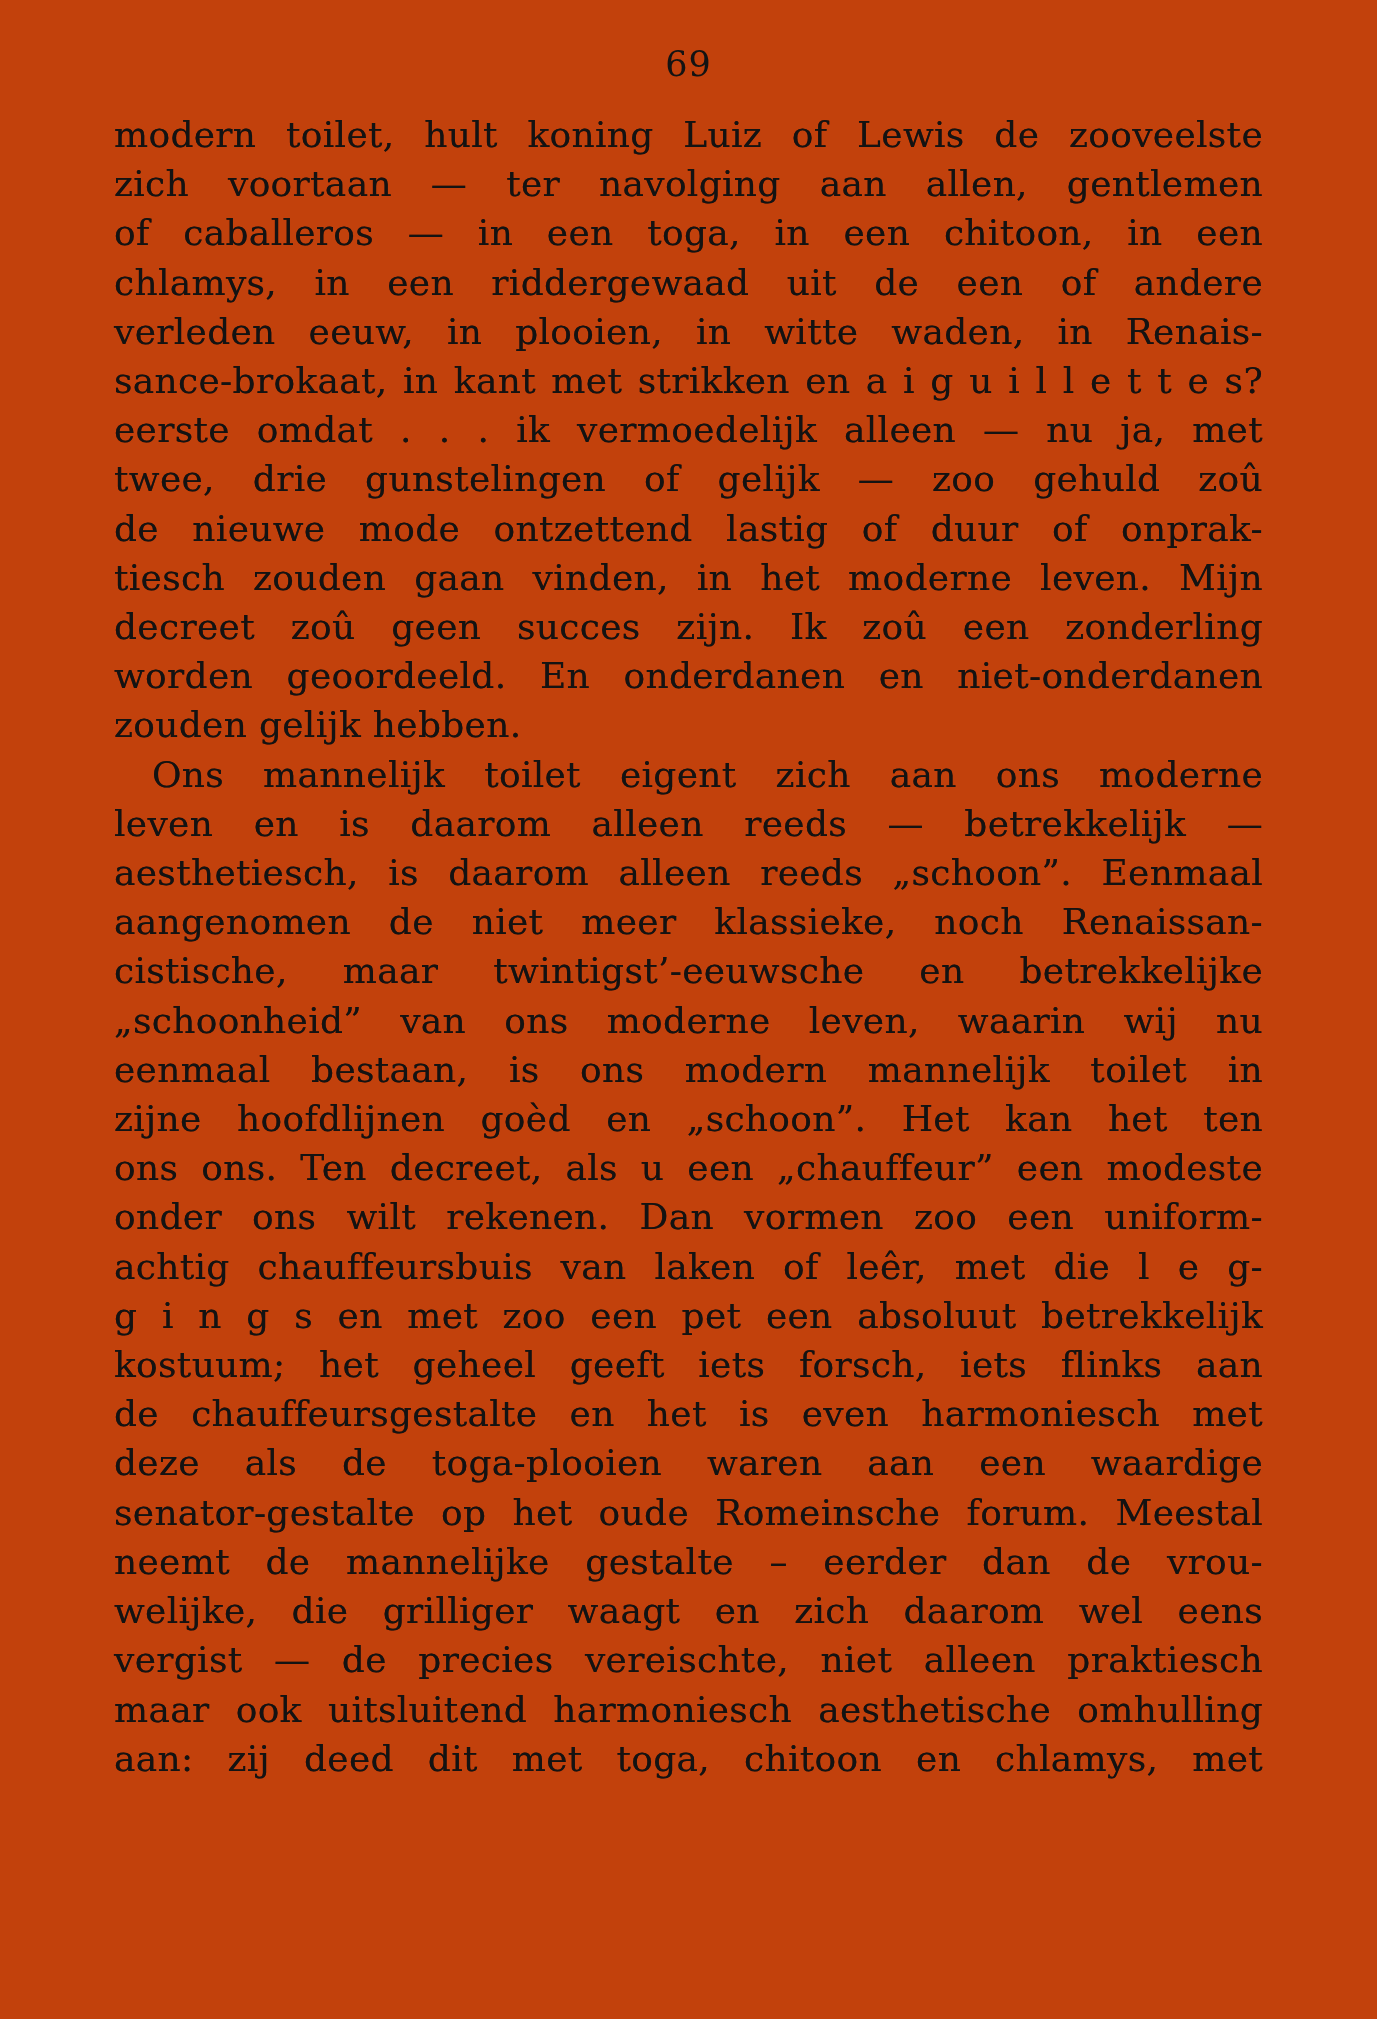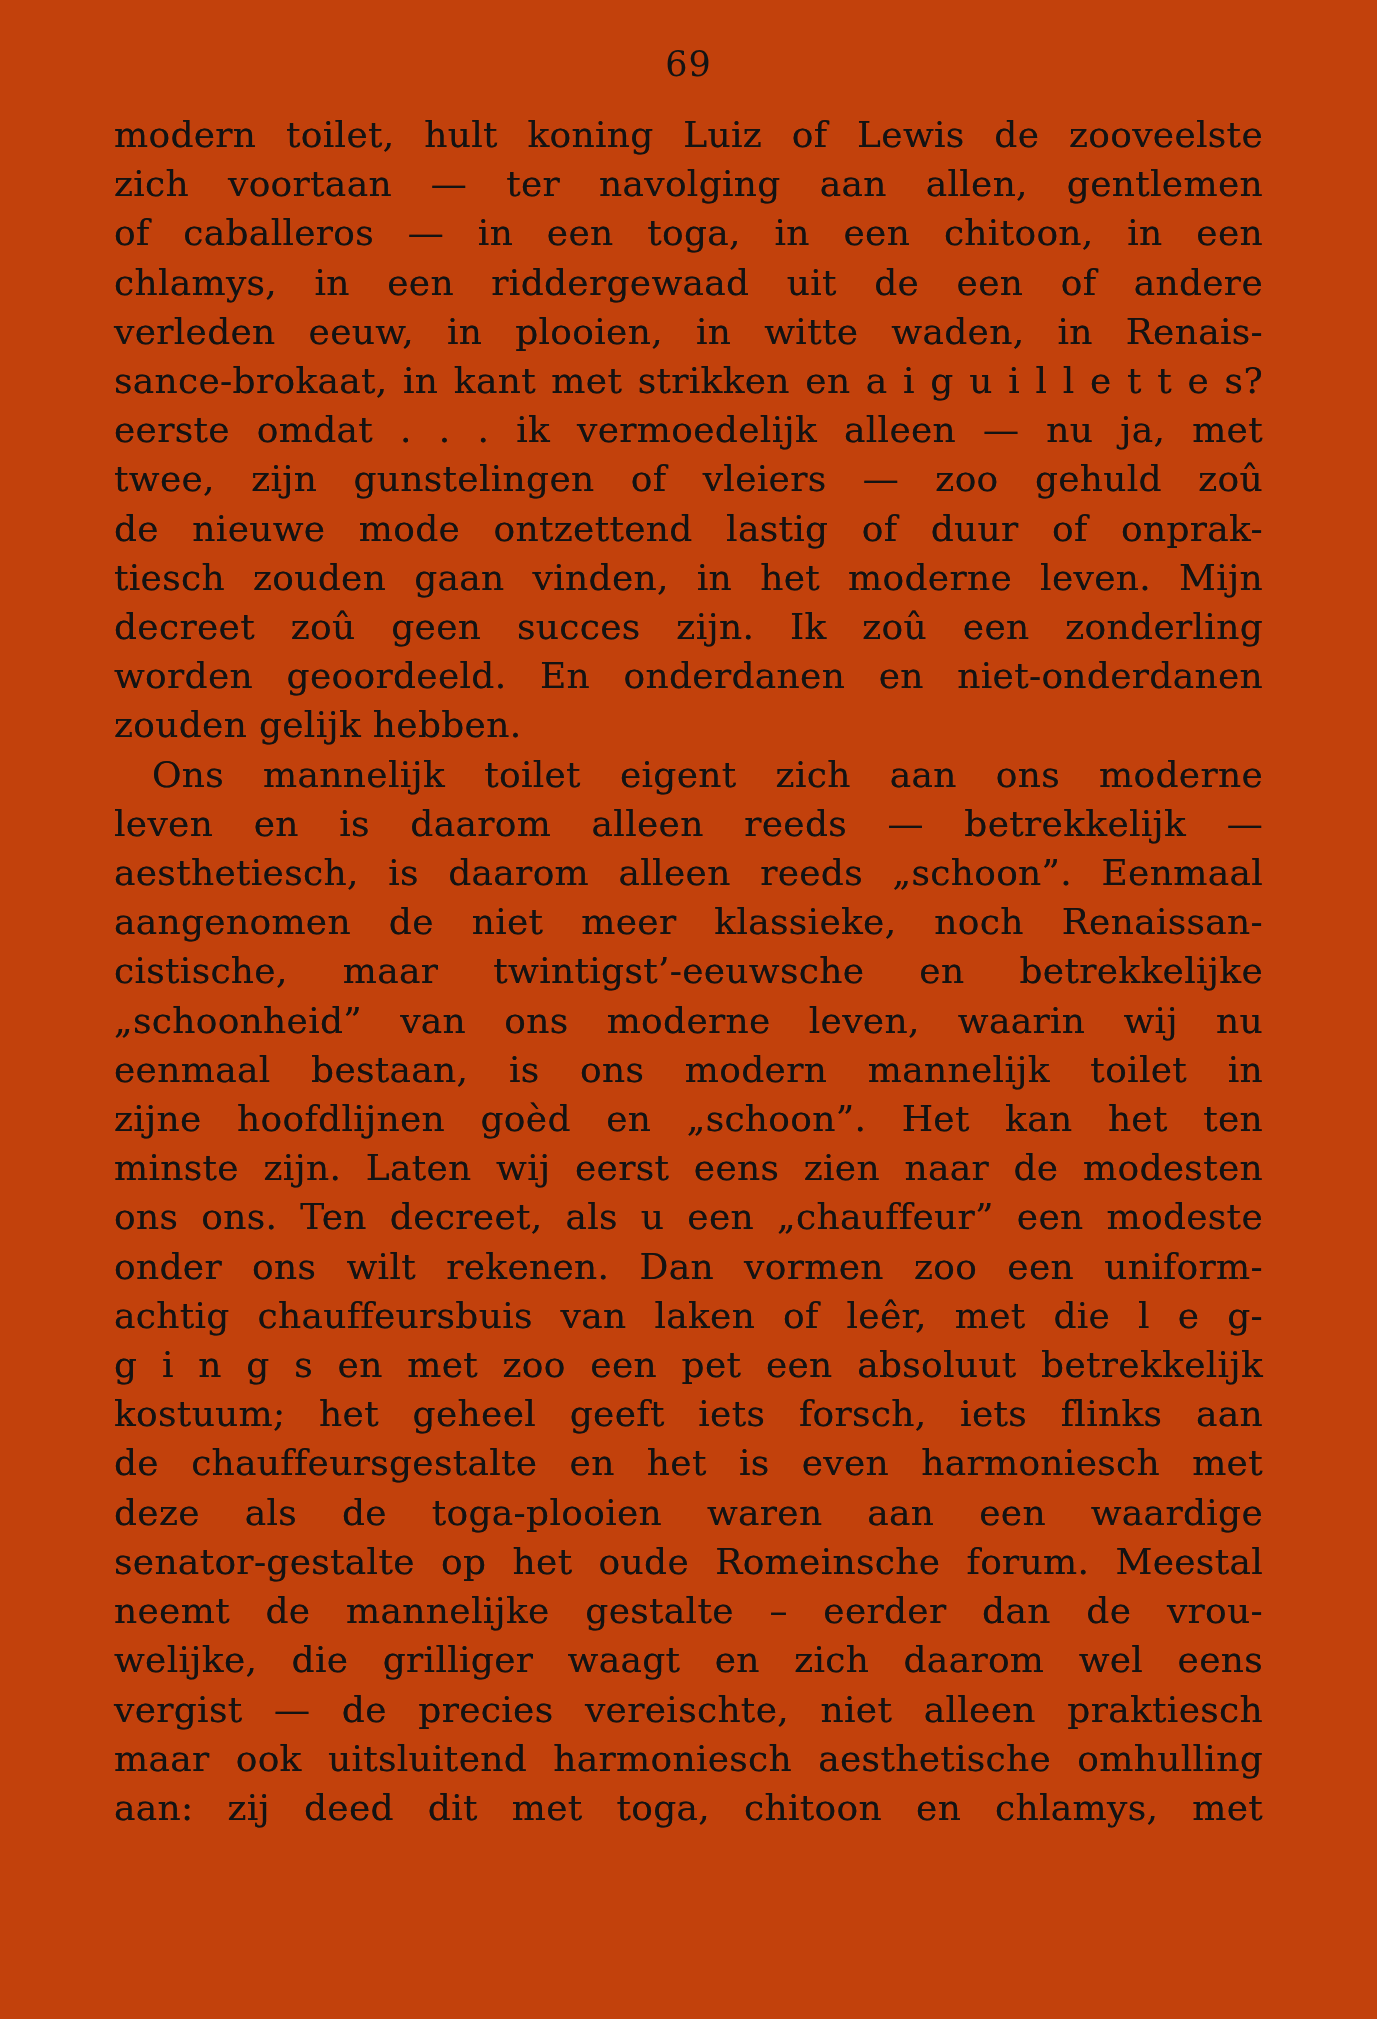--- a/index.html
+++ b/index.html
@@ -56,38 +56,37 @@
   <div class="text-block">
 
     <div>
       <div class="line">modern toilet, hult koning Luiz of Lewis de zooveelste</div>
       <div class="line">zich voortaan — ter navolging aan allen, gentlemen</div>
       <div class="line">of caballeros — in een toga, in een chitoon, in een</div>
       <div class="line">chlamys, in een riddergewaad uit de een of andere</div>
       <div class="line">verleden eeuw, in plooien, in witte waden, in Renais-</div>
       <div class="line">sance-brokaat, in kant met strikken en a i g u i l l e t t e s?</div>
       <div class="line">eerste omdat . . . ik vermoedelijk alleen — nu ja, met</div>
-      <div class="line">twee, zijn gunstelingen of vleiers — zoo gehuld zoû</div>
+      <div class="line">twee, drie gunstelingen of gelijk — zoo gehuld zoû</div>
       <div class="line">de nieuwe mode ontzettend lastig of duur of onprak-</div>
       <div class="line">tiesch zouden gaan vinden, in het moderne leven. Mijn</div>
       <div class="line">decreet zoû geen succes zijn. Ik zoû een zonderling</div>
       <div class="line">worden geoordeeld. En onderdanen en niet-onderdanen</div>
       <div class="line para-end">zouden gelijk hebben.</div>
     </div>
 
     <div>
       <div class="line indented">Ons mannelijk toilet eigent zich aan ons moderne</div>
       <div class="line">leven en is daarom alleen reeds — betrekkelijk —</div>
       <div class="line">aesthetiesch, is daarom alleen reeds „schoon”. Eenmaal</div>
       <div class="line">aangenomen de niet meer klassieke, noch Renaissan-</div>
       <div class="line">cistische, maar twintigst’-eeuwsche en betrekkelijke</div>
       <div class="line">„schoonheid” van ons moderne leven, waarin wij nu</div>
       <div class="line">eenmaal bestaan, is ons modern mannelijk toilet in</div>
       <div class="line">zijne hoofdlijnen goèd en „schoon”. Het kan het ten</div>
-      <div class="line">minste zijn. Laten wij eerst eens zien naar de modesten</div>
       <div class="line">ons ons. Ten decreet, als u een „chauffeur” een modeste</div>
       <div class="line">onder ons wilt rekenen. Dan vormen zoo een uniform-</div>
       <div class="line">achtig chauffeursbuis van laken of leêr, met die l e g-</div>
       <div class="line">g i n g s en met zoo een pet een absoluut betrekkelijk</div>
       <div class="line">kostuum; het geheel geeft iets forsch, iets flinks aan</div>
       <div class="line">de chauffeursgestalte en het is even harmoniesch met</div>
       <div class="line">deze als de toga-plooien waren aan een waardige</div>
       <div class="line">senator-gestalte op het oude Romeinsche forum. Meestal</div>
       <div class="line">neemt de mannelijke gestalte – eerder dan de vrou-</div>
       <div class="line">welijke, die grilliger waagt en zich daarom wel eens</div>

